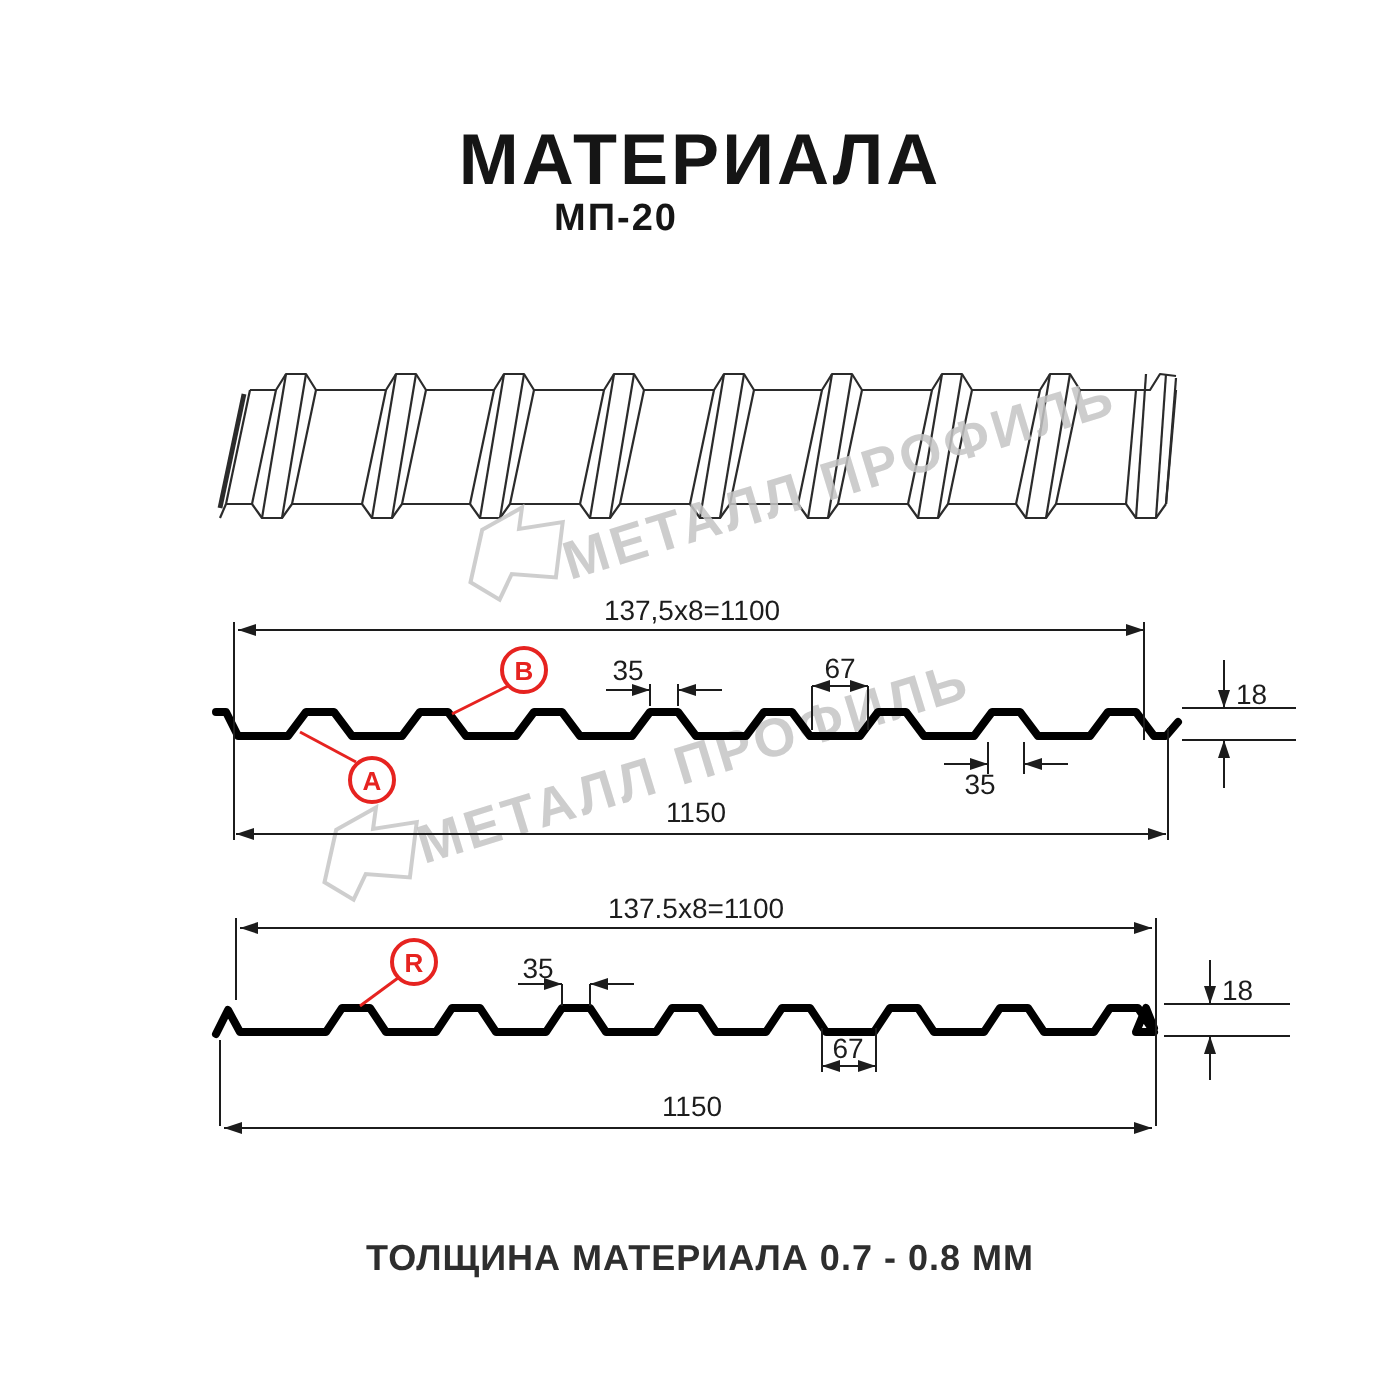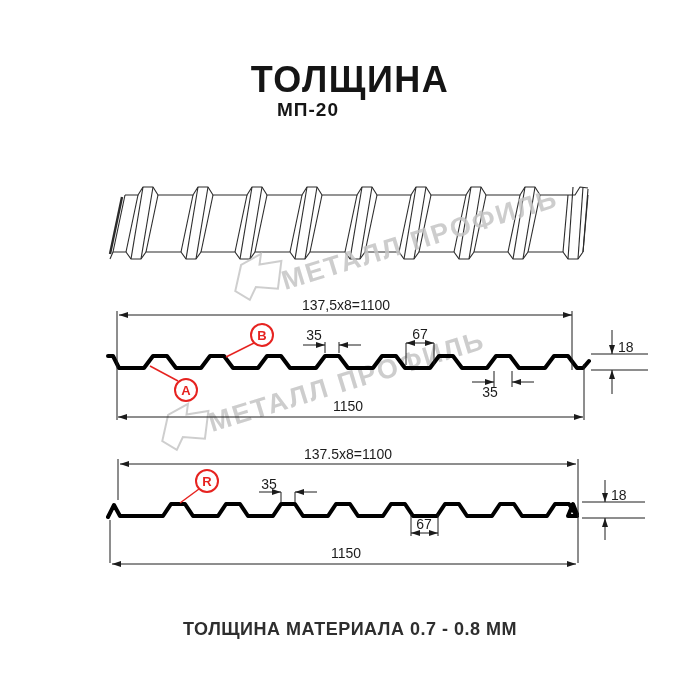--- a/index.html
+++ b/index.html
@@ -23,21 +23,21 @@
           font-family:"Liberation Sans",sans-serif;}
   .wmtxt{fill:var(--c-watermark,#c5c5c5);font-size:27px;font-weight:bold;letter-spacing:2px;
          opacity:.85;font-family:"Liberation Sans",sans-serif;}
   .wmlogo{fill:none;stroke:var(--c-watermark,#c5c5c5);stroke-width:2;opacity:.85;}
 </style>
 </head>
 <body>
 
 <div id="stage" style="--c-red: #e62320; --c-line: #000000; --c-dim: #1c1c1c; --c-watermark: #c5c5c5; --c-text: #151515;">
 
-  <div class="title">ТОЛЩИНА</div>
+  <div class="title">МАТЕРИАЛА</div>
   <div class="subtitle">МП-20</div>
 
   <svg width="700" height="700" viewBox="0 0 700 700">
     <defs>
       <marker id="arr" orient="auto" markerWidth="10" markerHeight="7" refX="9" refY="3">
         <path d="M0,0 L9,3 L0,6 Z" fill="#1c1c1c"></path>
       </marker>
     </defs>
 
     <g id="sheet3d">

